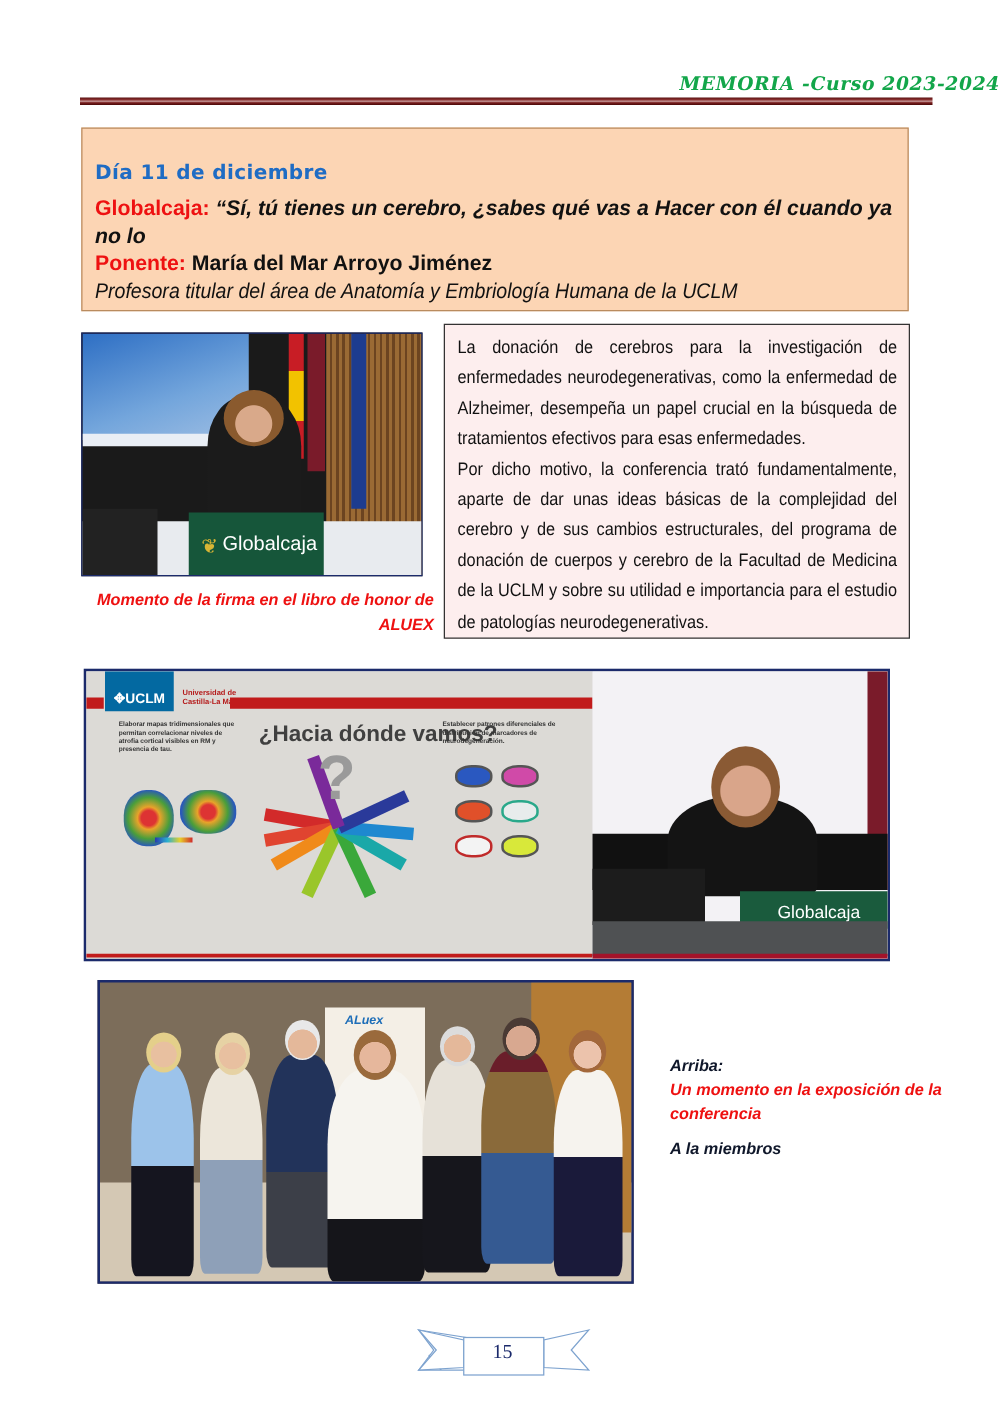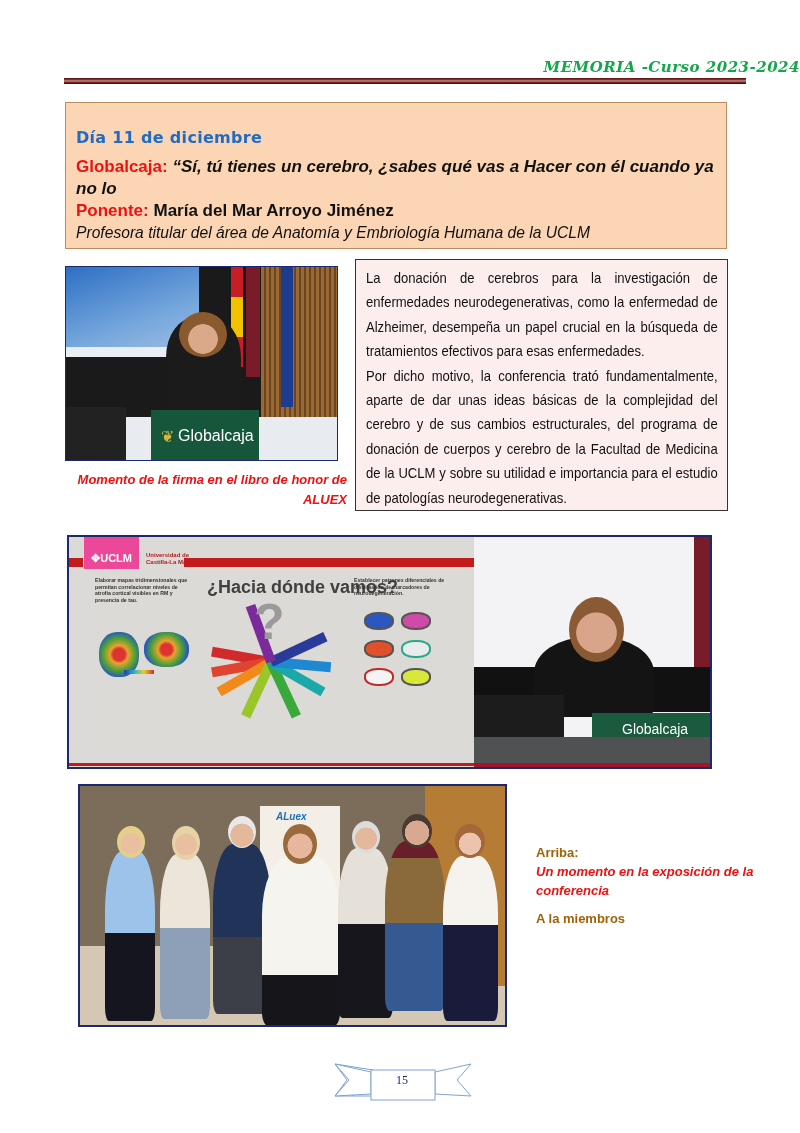--- a/index.html
+++ b/index.html
@@ -65,21 +65,21 @@
     font-family: "Liberation Sans Narrow", "Liberation Sans", sans-serif;
     font-size: 14.5px; line-height: 24.4px; color: #111; text-align: justify;
   }
   .text-box p { transform: scaleX(0.9); transform-origin: left; width: 111%; }
 
   
   .photo2 { left: 67px; top: 535px; width: 645px; height: 234px; background: #ddd; border: 2px solid #1b2a6b; }
   .slide { position: absolute; left: 0; top: 0; width: 405px; height: 230px; background: #dcdad6; }
   .slide-redbar { position: absolute; left: 115px; top: 21px; width: 290px; height: 9px; background: #c11b1b; }
   .slide-redbar-l { position: absolute; left: 0; top: 21px; width: 14px; height: 9px; background: #c11b1b; }
-  .slide-logo-box { position: absolute; left: 15px; top: 0; width: 55px; height: 32px; background: #ec4899; color: #fff; font-weight: bold; font-size: 11px; padding-top: 15px; text-align: center; }
+  .slide-logo-box { position: absolute; left: 15px; top: 0; width: 55px; height: 32px; background: #0369a1; color: #fff; font-weight: bold; font-size: 11px; padding-top: 15px; text-align: center; }
   .slide-univ { position: absolute; left: 77px; top: 15px; color: #b51b1b; font-size: 6px; font-weight: bold; line-height: 7px; }
   .slide-left-text { position: absolute; left: 26px; top: 40px; width: 100px; font-size: 5.2px; line-height: 6.5px; color: #333; font-weight: bold; }
   .slide-heading { position: absolute; left: 138px; top: 40px; font-size: 18px; font-weight: bold; color: #404040; }
   .slide-right-text { position: absolute; left: 285px; top: 40px; width: 100px; font-size: 5.2px; line-height: 6.5px; color: #333; font-weight: bold; }
   .slide-bottombar { position: absolute; left: 0; top: 226px; width: 405px; height: 3px; background: #c11b1b; }
   .slide-brain { position: absolute; border-radius: 45%; }
   .slide-arrows { position: absolute; left: 135px; top: 60px; width: 135px; height: 110px; }
   .slide-arrow { position: absolute; left: 67px; top: 60px; width: 60px; height: 10px; transform-origin: 0 50%; }
   .slide-qmark { position: absolute; left: 185px; top: 60px; font-size: 50px; font-weight: bold; color: #9a9a9a; line-height: 1; }
   .mini-brain { position: absolute; width: 30px; height: 18px; border-radius: 45%; border: 2px solid #555; }
@@ -97,26 +97,26 @@
   
   .photo3 { left: 78px; top: 784px; width: 429px; height: 243px; background: #7c6d5a; border: 2px solid #1b2a6b; }
   .p3-floor { position: absolute; left: 0; top: 160px; width: 429px; height: 83px; background: #d4c8b4; }
   .p3-wood { position: absolute; left: 345px; top: 0; width: 84px; height: 200px; background: #b47c35; }
   .p3-banner { position: absolute; left: 180px; top: 20px; width: 80px; height: 110px; background: #f4efe6; }
   .p3-banner-text { position: absolute; left: 196px; top: 25px; font-size: 10px; font-style: italic; font-weight: bold; color: #1e6eb8; }
   .pp { position: absolute; border-radius: 35% 35% 8% 8%; }
   .ph { position: absolute; border-radius: 50%; }
 
   .captions-right { position: absolute; left: 536px; top: 843px; width: 240px; font-size: 13px; line-height: 19px; font-weight: bold; }
-  .cap-blue { color: #a16207; }
+  .cap-blue { color: #0f172a; font-style: italic; }
   .cap-red { color: #ee1111; font-style: italic; }
   .cap-gap { height: 9px; }
 
   .page-ribbon { position: absolute; left: 333px; top: 1060px; width: 140px; height: 42px; }
-  .page-number { position: absolute; left: 372px; top: 1073px; width: 60px; text-align: center; font-size: 12px; color: #1b2a6b; font-family: "Liberation Serif", serif; }
+  .page-number { position: absolute; left: 372px; top: 1073px; width: 60px; text-align: center; font-size: 16px; color: #1b2a6b; font-family: "Liberation Serif", serif; }
 </style>
 </head>
 <body>
 
 <div class="header-title">MEMORIA -Curso 2023-2024</div>
 <div class="header-rule"></div>
 
 <section class="event-box">
   <div class="event-date">Día 11 de diciembre</div>
   <div class="conf-line">

